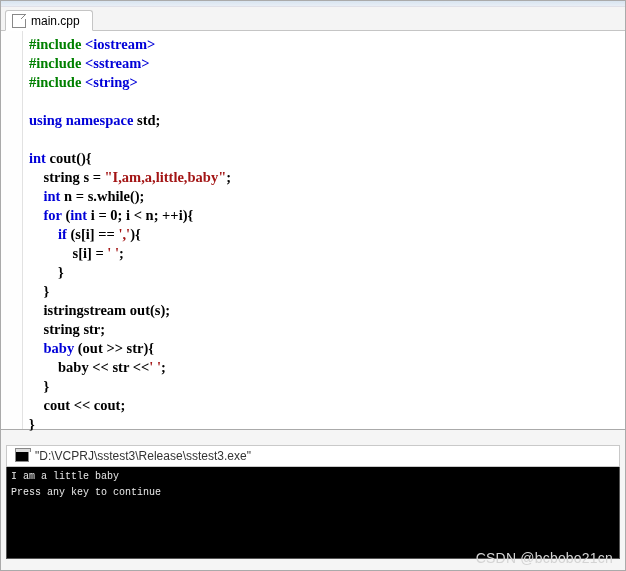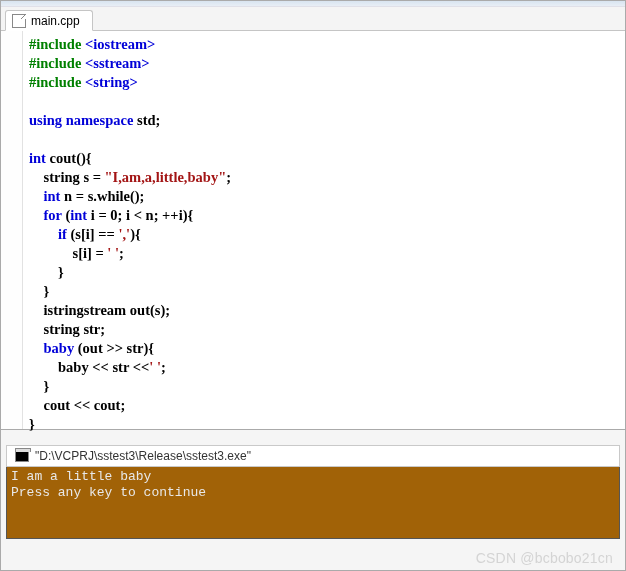--- a/index.html
+++ b/index.html
@@ -107,28 +107,28 @@
   .exe-icon::before {
     content: "";
     position: absolute;
     top: -3px; left: -1px;
     width: 14px; height: 3px;
     background: #ddd;
     border: 1px solid #888;
     border-bottom: none;
   }
   .console-body {
-    background: #a16207;
+    background: #000000;
     color: #e8e8e8;
     font-family: "Courier New", monospace;
-    font-size: 13px;
+    font-size: 10px;
     line-height: 16px;
     padding: 2px 4px;
     margin: 0 5px;
-    height: 72px;
+    height: 92px;
     white-space: pre;
     border: 1px solid #555;
     border-top: none;
   }
   .watermark {
     position: absolute;
     right: 12px;
     bottom: 4px;
     color: #d4d4d4;
     font-size: 14px;

